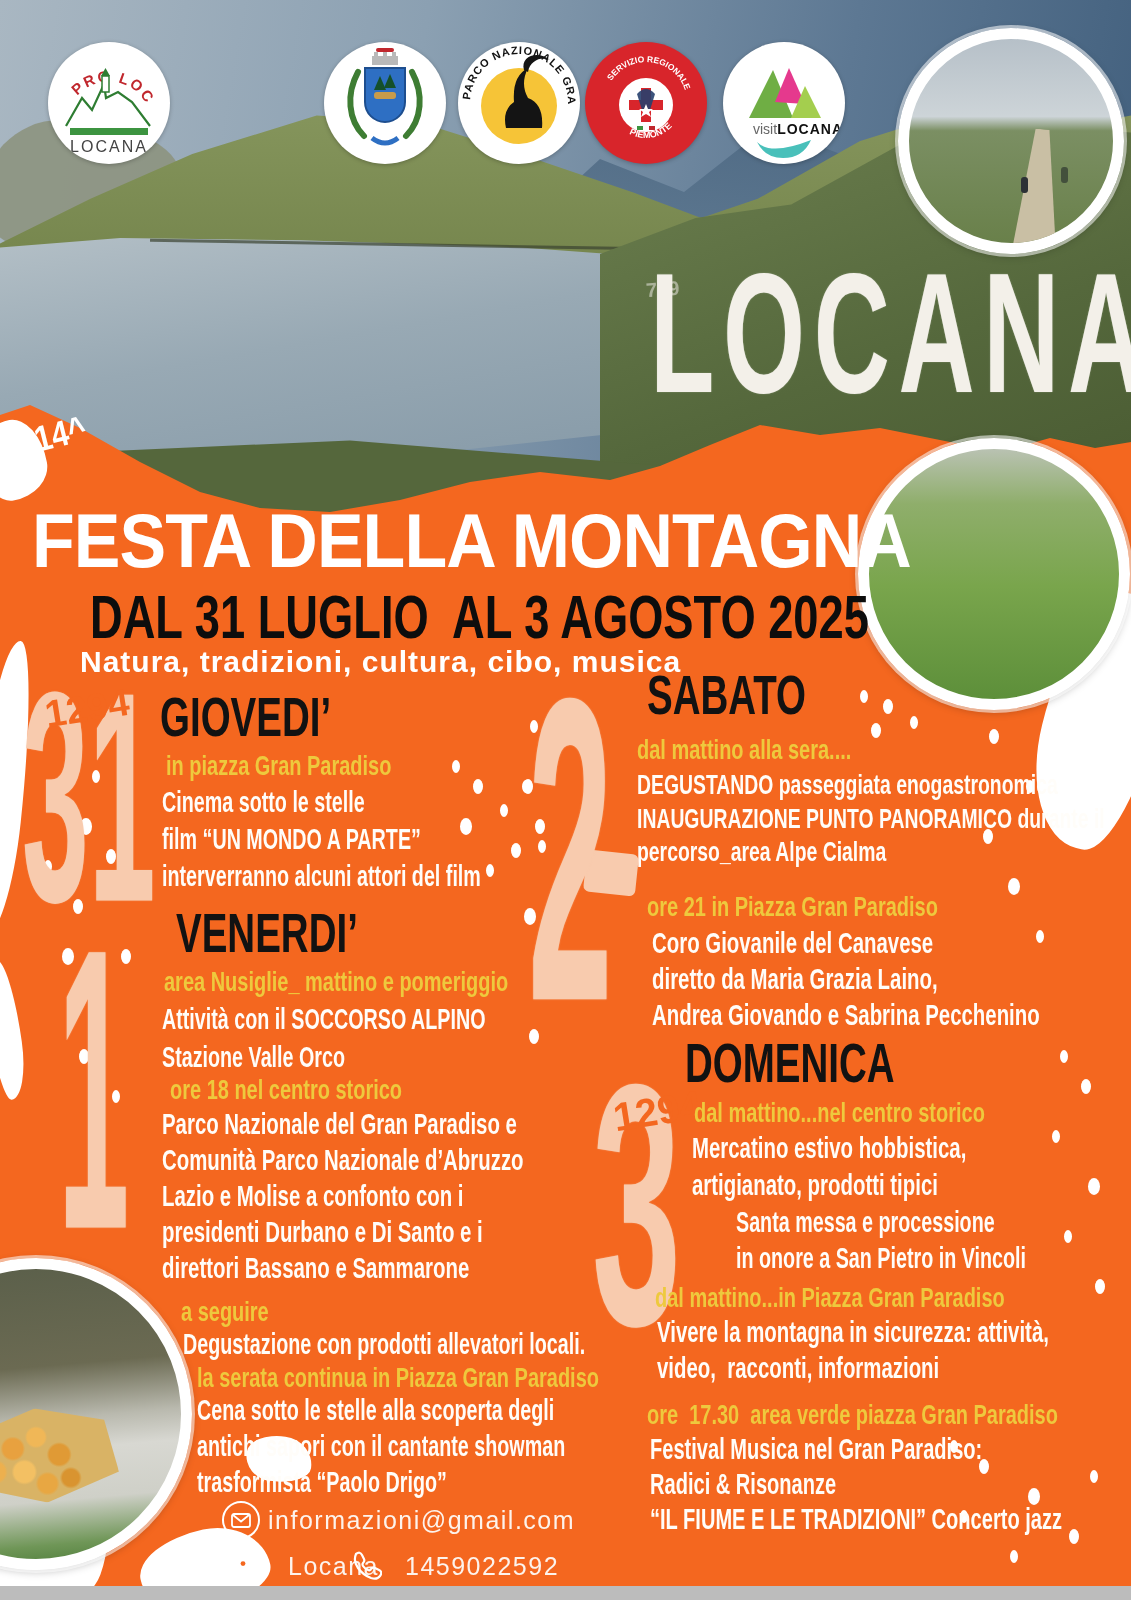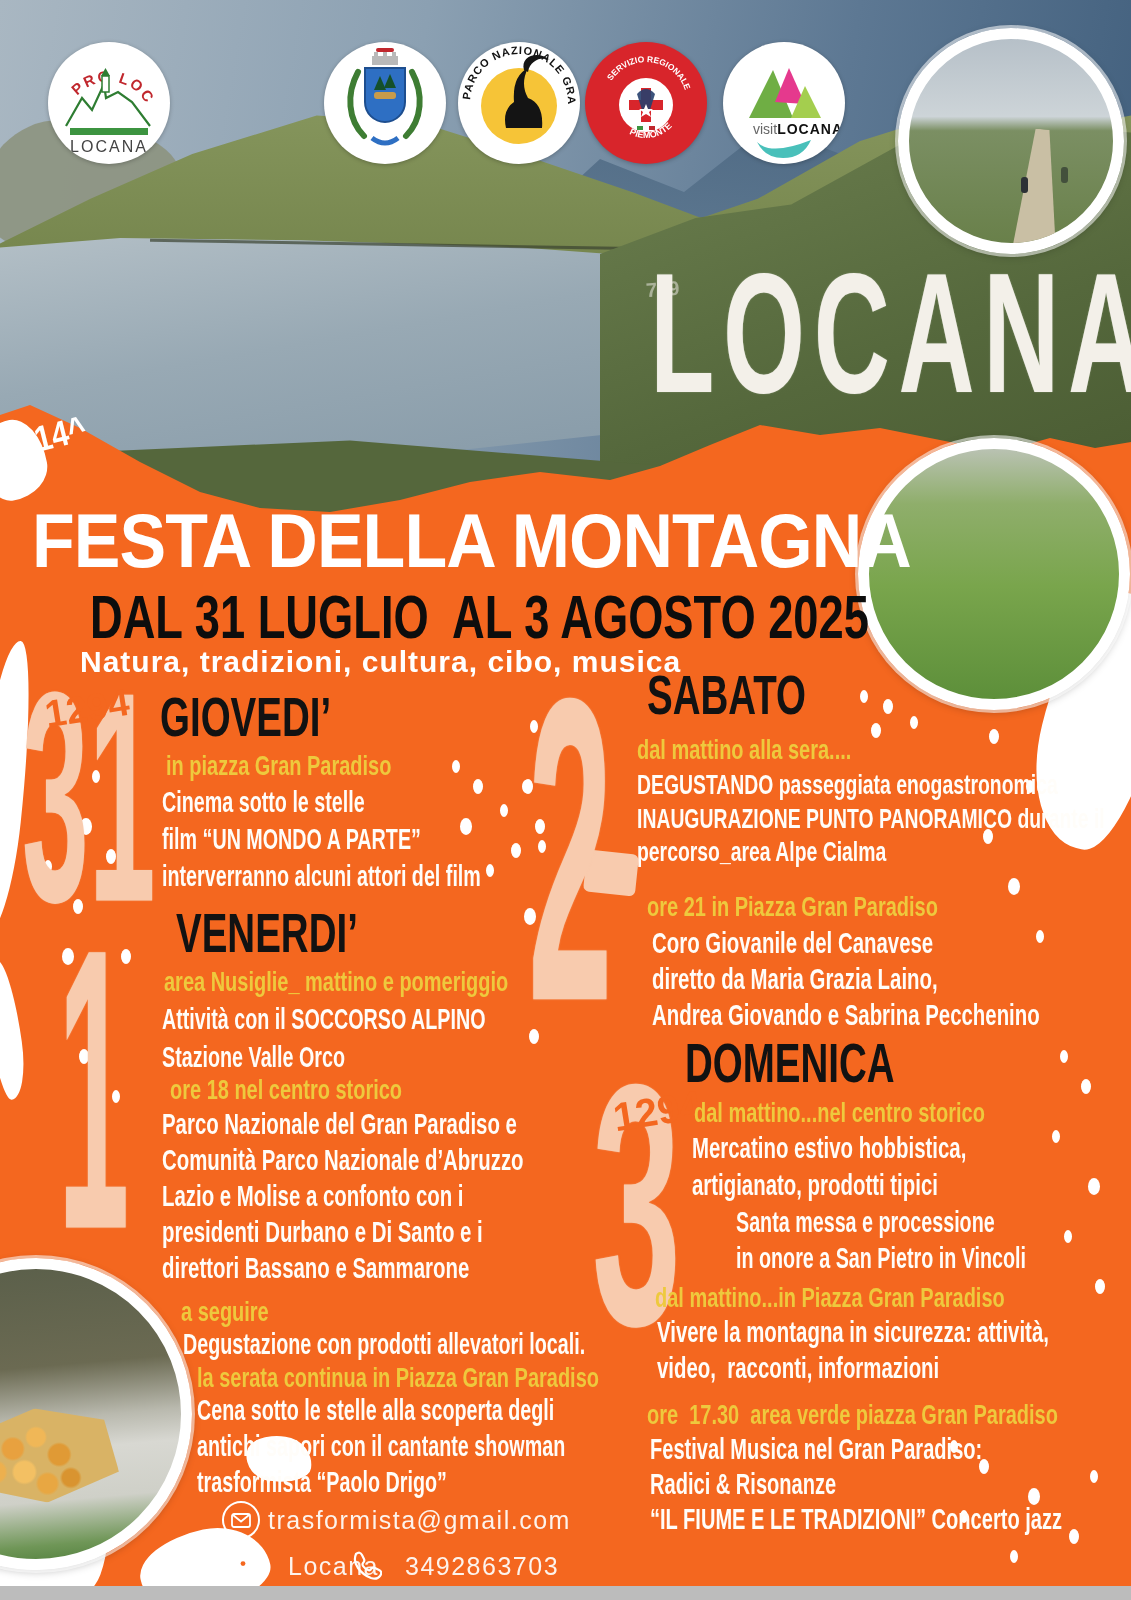--- a/index.html
+++ b/index.html
@@ -283,29 +283,29 @@
     <div class="t">Radici &amp; Risonanze</div>
     <div class="t">“IL FIUME E LE TRADIZIONI” Concerto jazz</div>
   </div>
 
   <div class="abs icon-circle" style="left:222px;top:1501px;">
     <svg width="20" height="15" viewBox="0 0 20 15">
         <rect x="1" y="1" width="18" height="13" rx="2" fill="none" stroke="#fff" stroke-width="1.8"></rect>
         <polyline points="2,2 10,8.5 18,2" fill="none" stroke="#fff" stroke-width="1.8"></polyline>
       </svg>
   </div>
-  <div class="abs contact-txt t" style="left:268px;top:1506px;">trasformista@gmail.com</div>
+  <div class="abs contact-txt t" style="left:268px;top:1506px;">informazioni@gmail.com</div>
   <div class="abs icon-circle" style="left:224px;top:1547px;">
     <svg width="14" height="19" viewBox="0 0 14 19">
         <path d="M7,1 C3.5,1 1,3.6 1,7 C1,11 7,18 7,18 C7,18 13,11 13,7 C13,3.6 10.5,1 7,1 z" fill="#fff"></path>
         <circle cx="7" cy="6.6" r="2.4" fill="#f4671f"></circle>
       </svg>
   </div>
   <div class="abs contact-txt t" style="left:288px;top:1552px;">Locana</div>
   <div class="abs" style="left:348px;top:1548px;">
     <svg width="34" height="34" viewBox="0 0 34 34">
         <path d="M8,6 q4,-3 6,1 l2,4 q1,2 -1,4 q-1,1 0,3 q2,3 5,4 q2,1 3,-1 q2,-2 4,-1 l4,2 q4,2 1,6 q-3,4 -9,2 q-8,-3 -13,-10 q-5,-7 -2,-14 z" fill="none" stroke="#fff" stroke-width="2.2"></path>
       </svg>
   </div>
-  <div class="abs contact-txt t" style="left:405px;top:1552px;">3492863703</div>
+  <div class="abs contact-txt t" style="left:405px;top:1552px;">1459022592</div>
 
   <div class="abs bottom-strip"></div>
 </div>
 
 </body></html>

